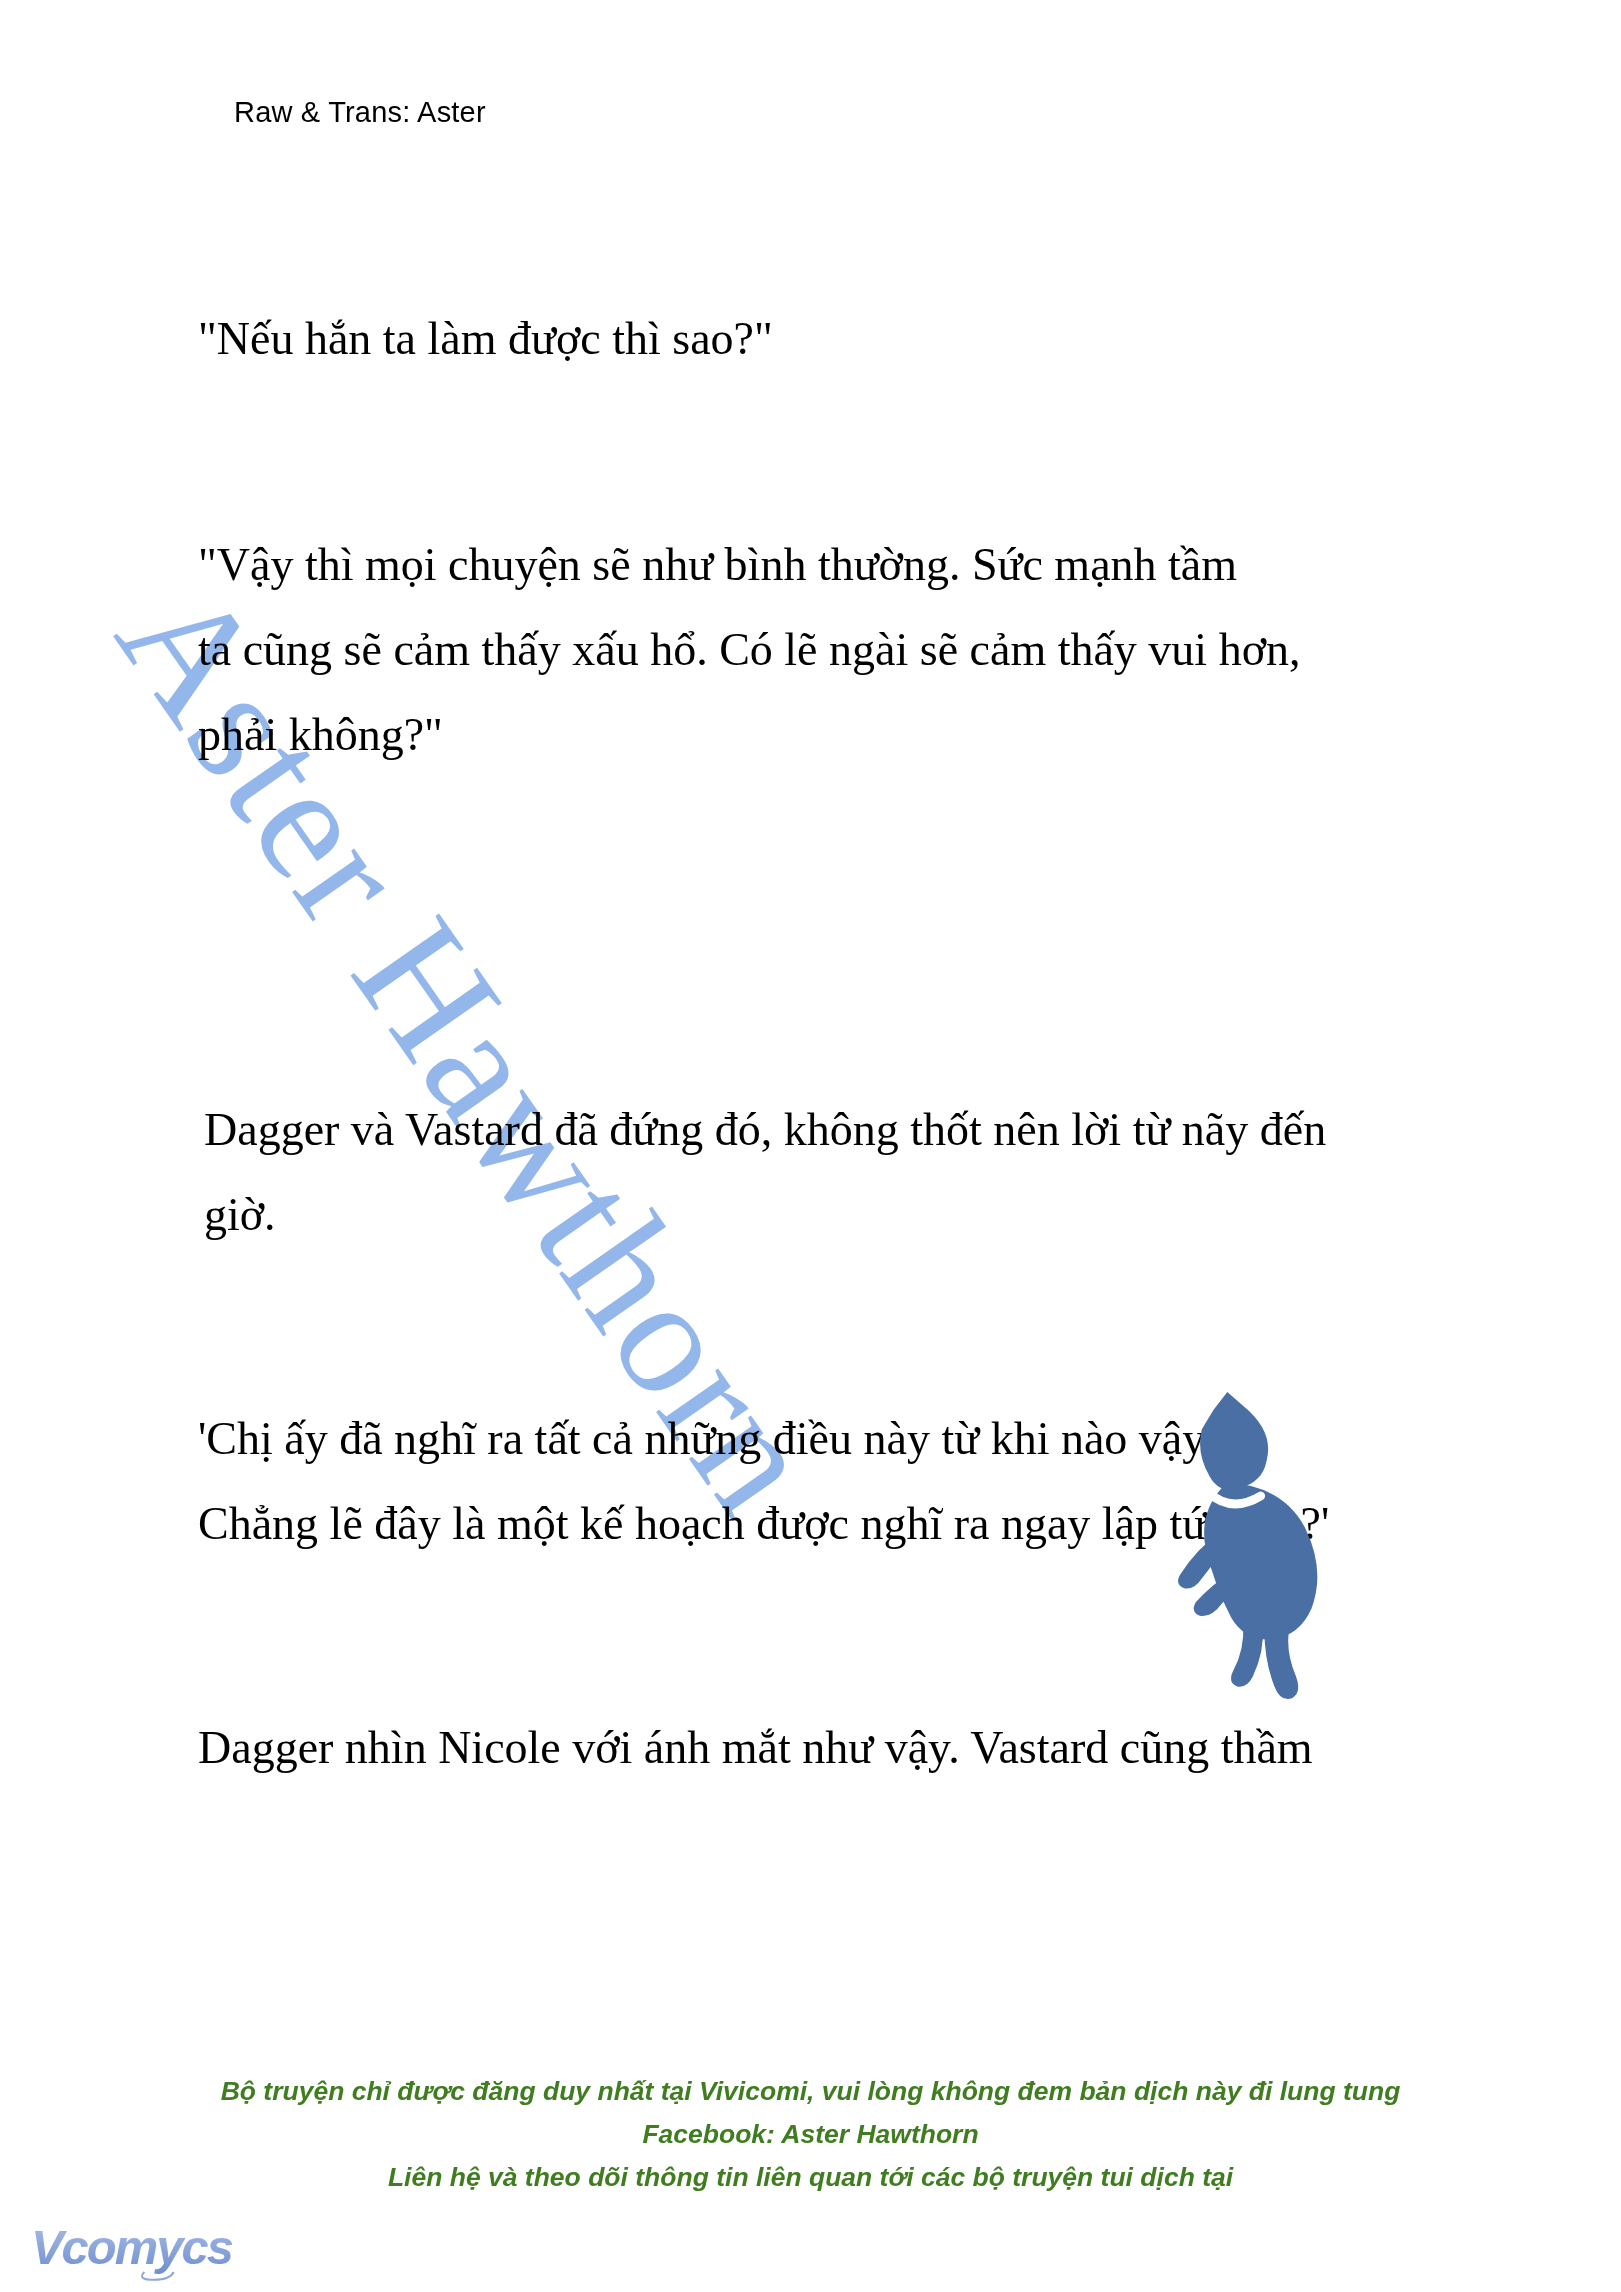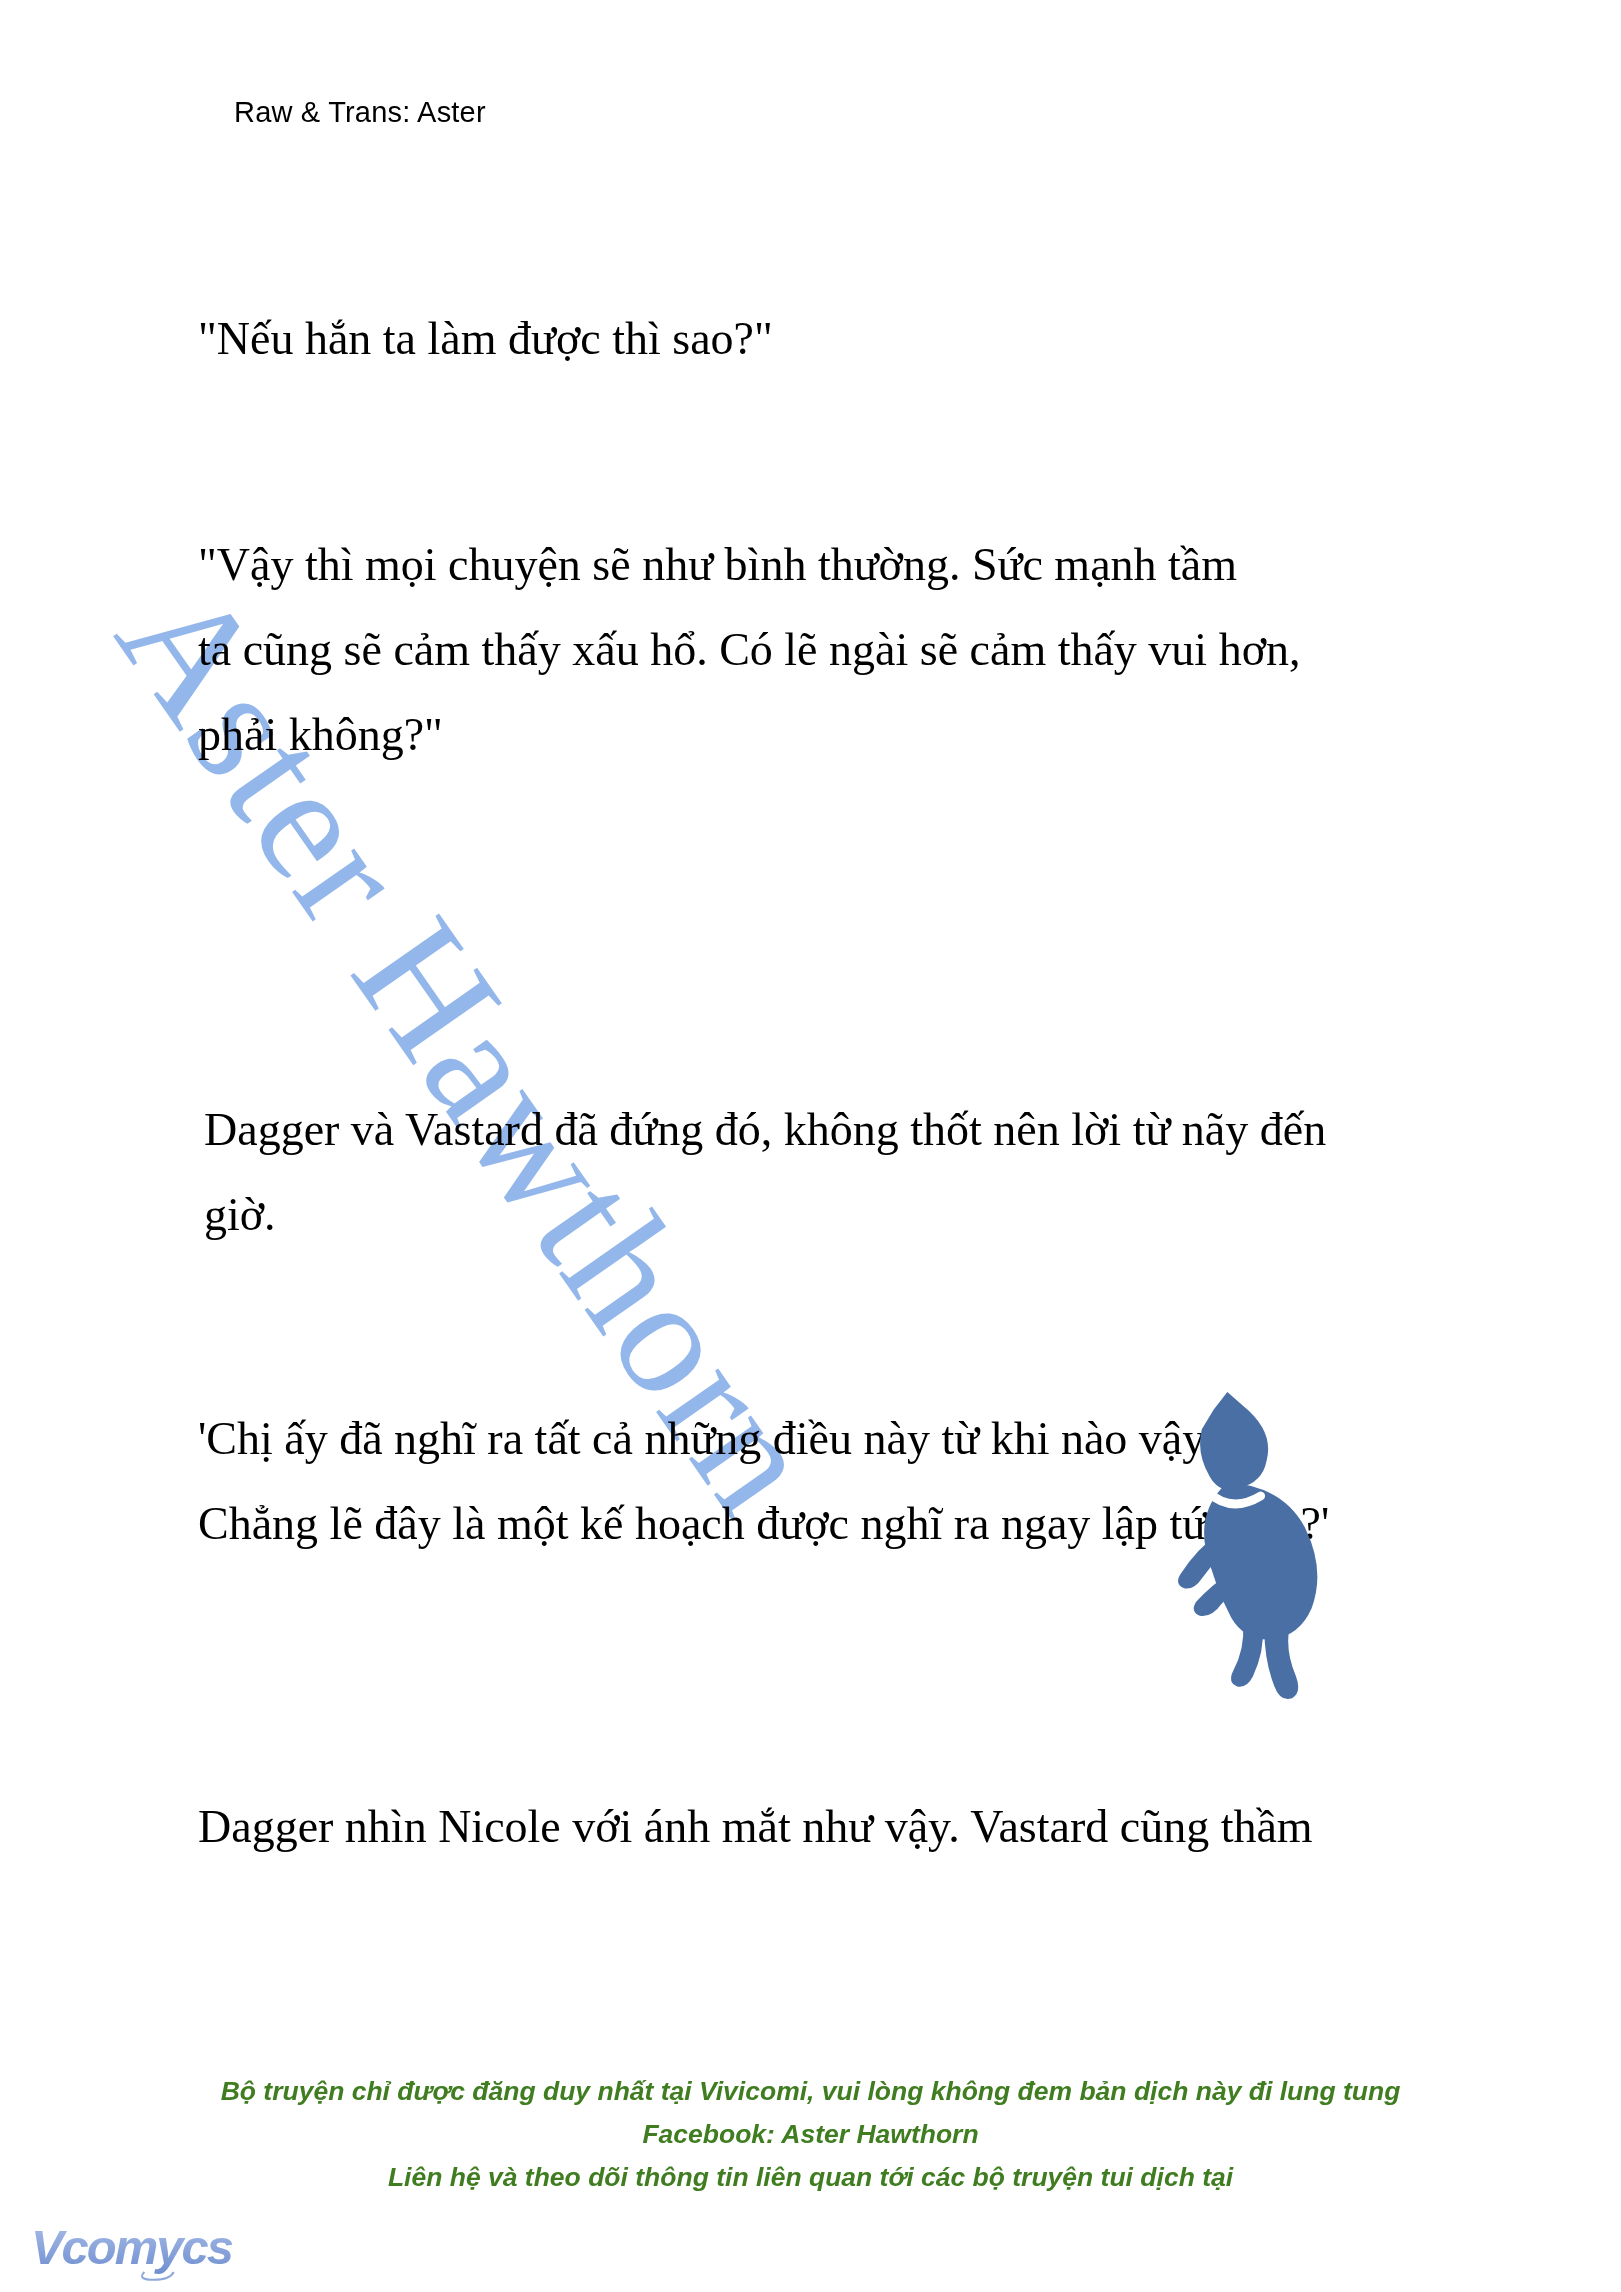--- a/index.html
+++ b/index.html
@@ -111,21 +111,21 @@
   <p class="para" style="top:1087px;margin-left:6px;">
     <span class="line">Dagger và Vastard đã đứng đó, không thốt nên lời từ nãy đến</span>
     <span class="line">giờ.</span>
   </p>
 
   <p class="para" style="top:1396px;">
     <span class="line">'Chị ấy đã nghĩ ra tất cả những điều này từ khi nào vậy?</span>
     <span class="line">Chẳng lẽ đây là một kế hoạch được nghĩ ra ngay lập tức sao?'</span>
   </p>
 
-  <p class="para" style="top:1784px;">
+  <p class="para" style="top:1705px;">
     <span class="line">Dagger nhìn Nicole với ánh mắt như vậy. Vastard cũng thầm</span>
   </p>
 
   <svg class="cat" viewBox="0 0 220 320" xmlns="http://www.w3.org/2000/svg">
     <g fill="#4a6fa5">
 
       <path d="M78 18 L92 0 L108 14 Q140 40 132 70 Q128 92 104 98 Q84 104 74 86 Q60 62 66 38 Z"></path>
 
       <path d="M92 92 Q150 96 172 140 Q192 182 178 220 Q166 248 138 252 Q110 254 96 230 Q80 200 70 160 Q62 120 92 92 Z"></path>
 

